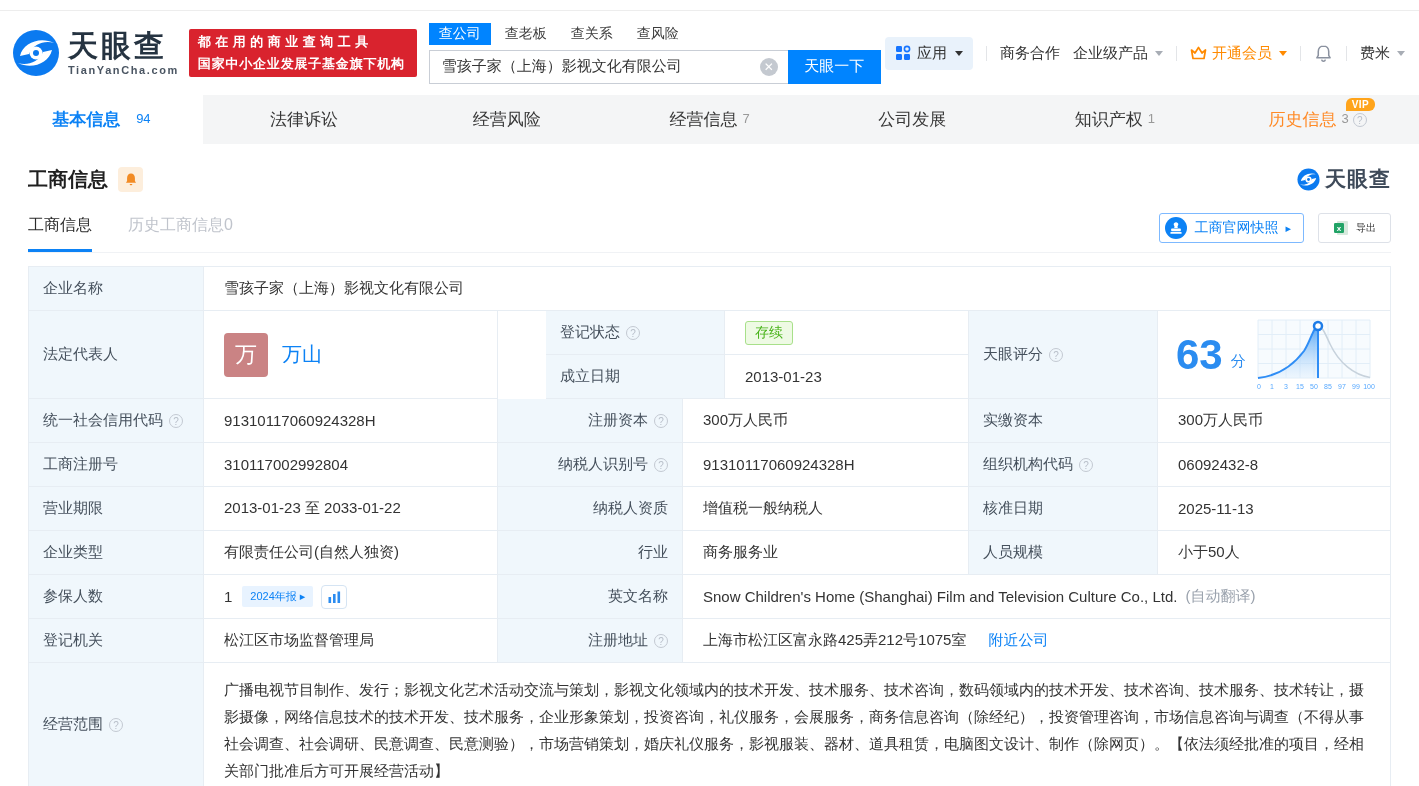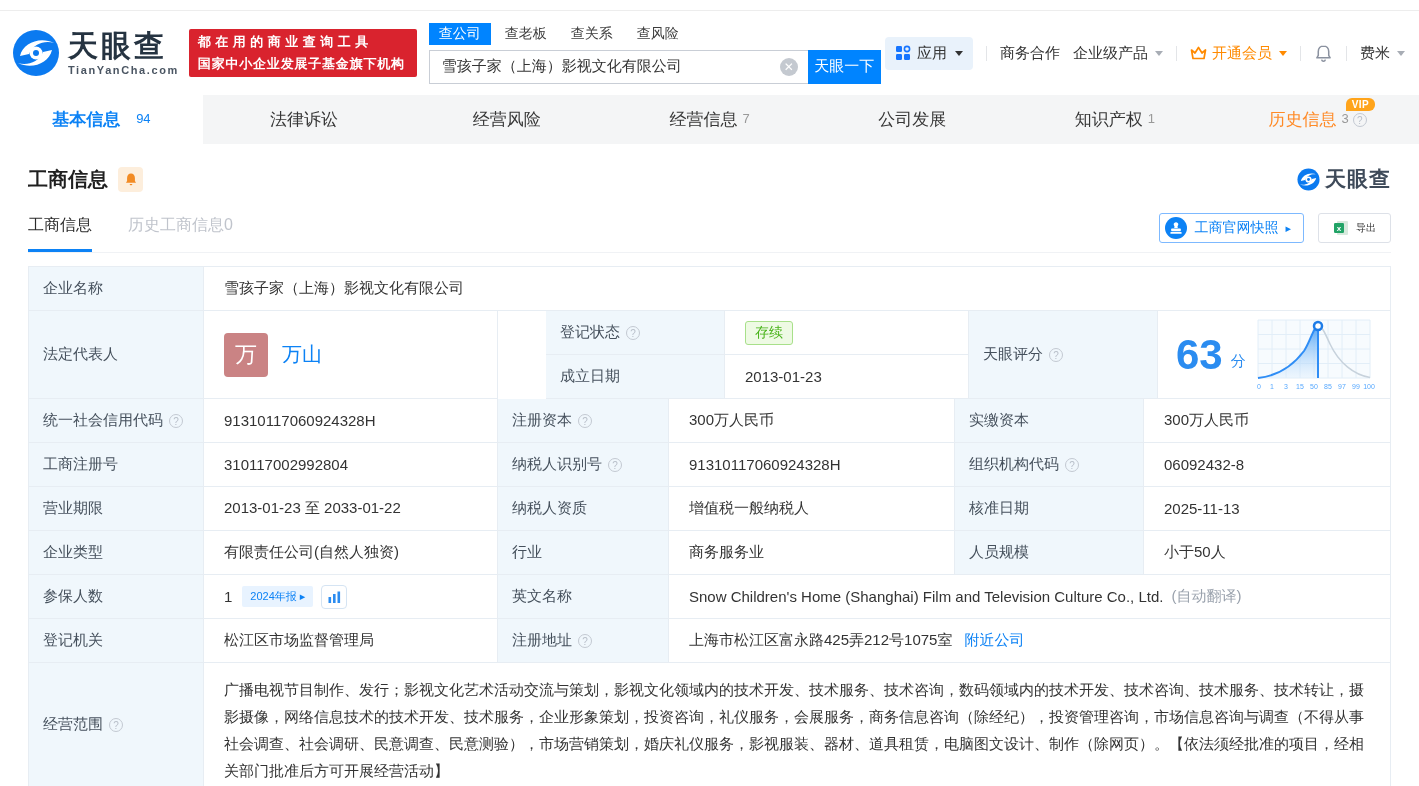--- a/index.html
+++ b/index.html
@@ -20,21 +20,21 @@
   .promo-line2 { font-size:13px; font-weight:bold; letter-spacing:0.8px; margin-top:4px; white-space:nowrap; }
 
   .search-block { margin-left:12px; width:452px; }
   .search-tabs { display:flex; align-items:center; gap:4px; margin-bottom:5px; }
   .search-tab { font-size:14px; color:#3c3c3c; padding:2px 10px; cursor:pointer; }
   .search-tab.active { background:#0084ff; color:#fff; }
   .search-row { display:flex; }
   .search-input-wrap { position:relative; flex:1; }
   .search-input { width:100%; height:34px; border:1px solid #c9ced6; border-right:none; padding:0 34px 0 12px; font-size:15px; color:#333; outline:none; font-family:inherit; }
   .clear-icon { position:absolute; right:10px; top:8px; width:18px; height:18px; border-radius:50%; background:#c4c9d0; color:#fff; font-size:12px; line-height:18px; text-align:center; cursor:pointer; }
-  .search-btn { width:73px; height:34px; background:#0084ff; color:#fff; font-size:15px; border:none; cursor:pointer; font-family:inherit; }
+  .search-btn { width:93px; height:34px; background:#0084ff; color:#fff; font-size:15px; border:none; cursor:pointer; font-family:inherit; }
 
   .top-nav { margin-left:auto; display:flex; align-items:center; gap:13px; white-space:nowrap; }
   .apps-chip { display:flex; align-items:center; gap:6px; background:#e9f2fb; border-radius:4px; padding:7px 10px; cursor:pointer; }
   .apps-chip .txt { font-size:15px; color:#333; }
   .caret { display:inline-block; width:0; height:0; border-left:4px solid transparent; border-right:4px solid transparent; border-top:5px solid #333; margin-left:2px; }
   .caret.gray { border-top-color:#a8adb5; }
   .caret.orange { border-top-color:#ff8a00; }
   .nav-divider { width:1px; height:15px; background:#e3e5e8; }
   .nav-item { font-size:15px; color:#333; display:flex; align-items:center; gap:5px; cursor:pointer; }
   .nav-item.vip { color:#ff8a00; }
@@ -71,39 +71,39 @@
   .export-btn .exp-txt { color:#333; font-size:10px; }
 
   
   .biz-table { margin-top:13px; border-top:1px solid #e7edf3; border-left:1px solid #e7edf3; font-size:15px; }
   .trow { display:flex; }
   .cell { border-right:1px solid #e7edf3; border-bottom:1px solid #e7edf3; display:flex; align-items:center; padding:0 14px; }
   .lbl { background:#f0f7fc; color:#45505c; gap:6px; flex:0 0 auto; }
   .val { background:#fff; color:#333; padding:0 20px; }
   .h44 { height:44px; } .h88 { height:88px; }
   .w-l1 { width:175px; } .w-v1 { width:294px; }
-  .w-l2 { width:171px; } .w-v2 { width:286px; }
+  .w-l2 { width:185px;justify-content:flex-end; } .w-v2 { width:286px; }
   .w-l3 { width:189px; }
   .flex1 { flex:1 1 auto; }
   .stackcol { width:471px; display:flex; flex-direction:column; }
   .substack { display:flex; height:44px; }
   .substack .lbl { width:179px;margin-left:48px; }
   .substack .val { flex:1; }
 
   .status-badge { background:#eefae4; border:1px solid #a8e08a; color:#49b31a; font-size:14px; padding:2px 9px; border-radius:3px; }
   .avatar { width:44px; height:44px; background:#ca8384; color:#fff; font-size:22px; border-radius:4px; display:flex; align-items:center; justify-content:center; flex:0 0 auto; }
   .blue-link { color:#0c82f5; cursor:pointer; text-decoration:none; }
   .legal-name { margin-left:14px; font-size:20px; }
   .score-cell { display:flex; align-items:center; gap:8px; padding:0 4px 0 18px; }
   .score-num { color:#2b8cf0; font-size:42px; font-weight:bold; line-height:1; }
   .score-unit { color:#2b8cf0; font-size:15px; margin-top:14px; }
   .report-badge { background:#e8f3ff; color:#0c82f5; font-size:11px; padding:3px 8px; border-radius:2px; margin-left:10px; cursor:pointer; display:inline-flex; align-items:center; gap:3px; }
   .report-icon-box { width:26px; height:24px; border:1px solid #d5e4f3; border-radius:4px; margin-left:8px; display:flex; align-items:center; justify-content:center; cursor:pointer; background:#fff; }
   .gray-note { color:#9aa2ad; margin-left:8px; }
-  .nearby { margin-left:12px; }
+  .nearby { margin-left:22px; }
   .scope-row .val { padding:13px 20px; line-height:27px; align-items:flex-start; display:block; }
   .scope-row .lbl { align-items:center; }
 </style>
 </head>
 <body>
 
 <div class="page">
   <div class="top-hairline"></div>
 
   <div class="topbar">

